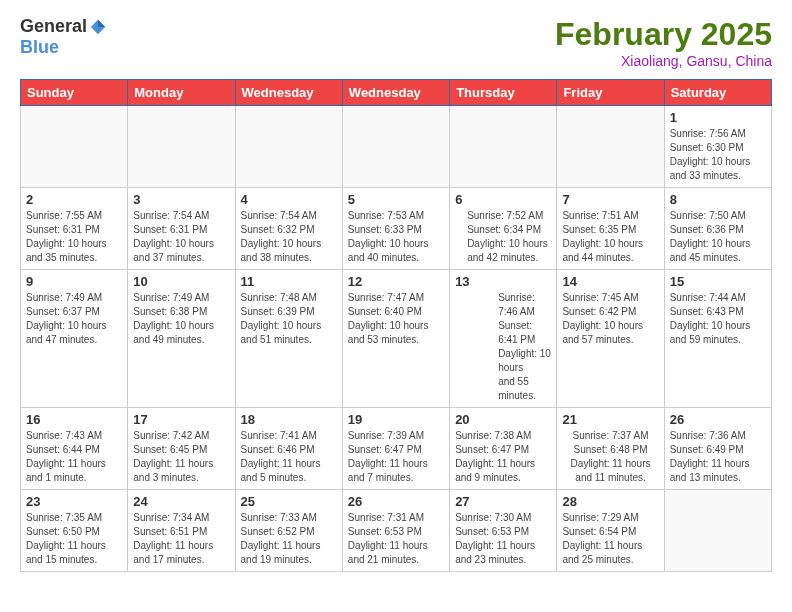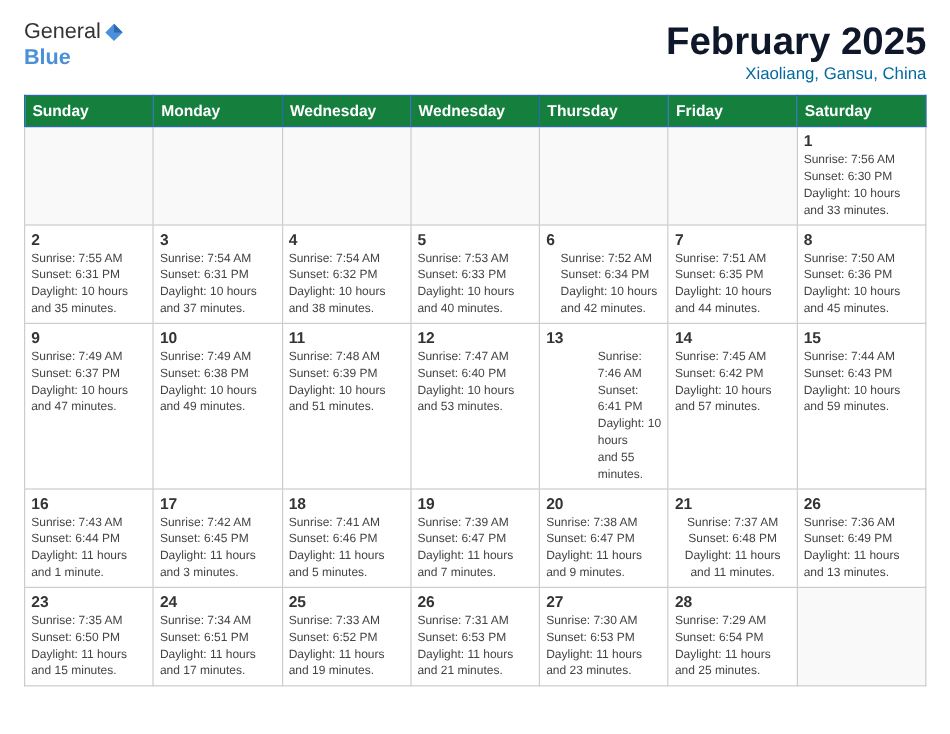--- a/index.html
+++ b/index.html
@@ -24,52 +24,52 @@
       display: flex;
       flex-direction: column;
       align-items: flex-start;
     }
     .logo-text {
       display: flex;
       align-items: center;
     }
     .logo-general {
       font-size: 18px;
-      font-weight: normal;
+      font-weight: bold;
       color: #333;
     }
     .logo-blue {
       font-size: 18px;
       font-weight: bold;
       color: #4a90d9;
     }
     .logo-icon {
       width: 18px;
       height: 18px;
       margin-left: 2px;
     }
     .title-block {
       text-align: right;
     }
     .month-title {
       font-size: 32px;
       font-weight: bold;
-      color: #0f172a;
+      color: #4d7c0f;
     }
     .subtitle {
       font-size: 14px;
-      color: #0369a1;
+      color: #a21caf;
     }
     .calendar {
       width: 100%;
       border-collapse: collapse;
       border: 1px solid #ccc;
     }
     .calendar th {
-      background-color: #15803d;
+      background-color: #ef4444;
       color: #fff;
       text-align: left;
       padding: 5px 6px;
       font-size: 13px;
       border: 1px solid #2a6aaf;
     }
     .calendar td {
       vertical-align: top;
       border: 1px solid #ccc;
       padding: 4px 5px;

